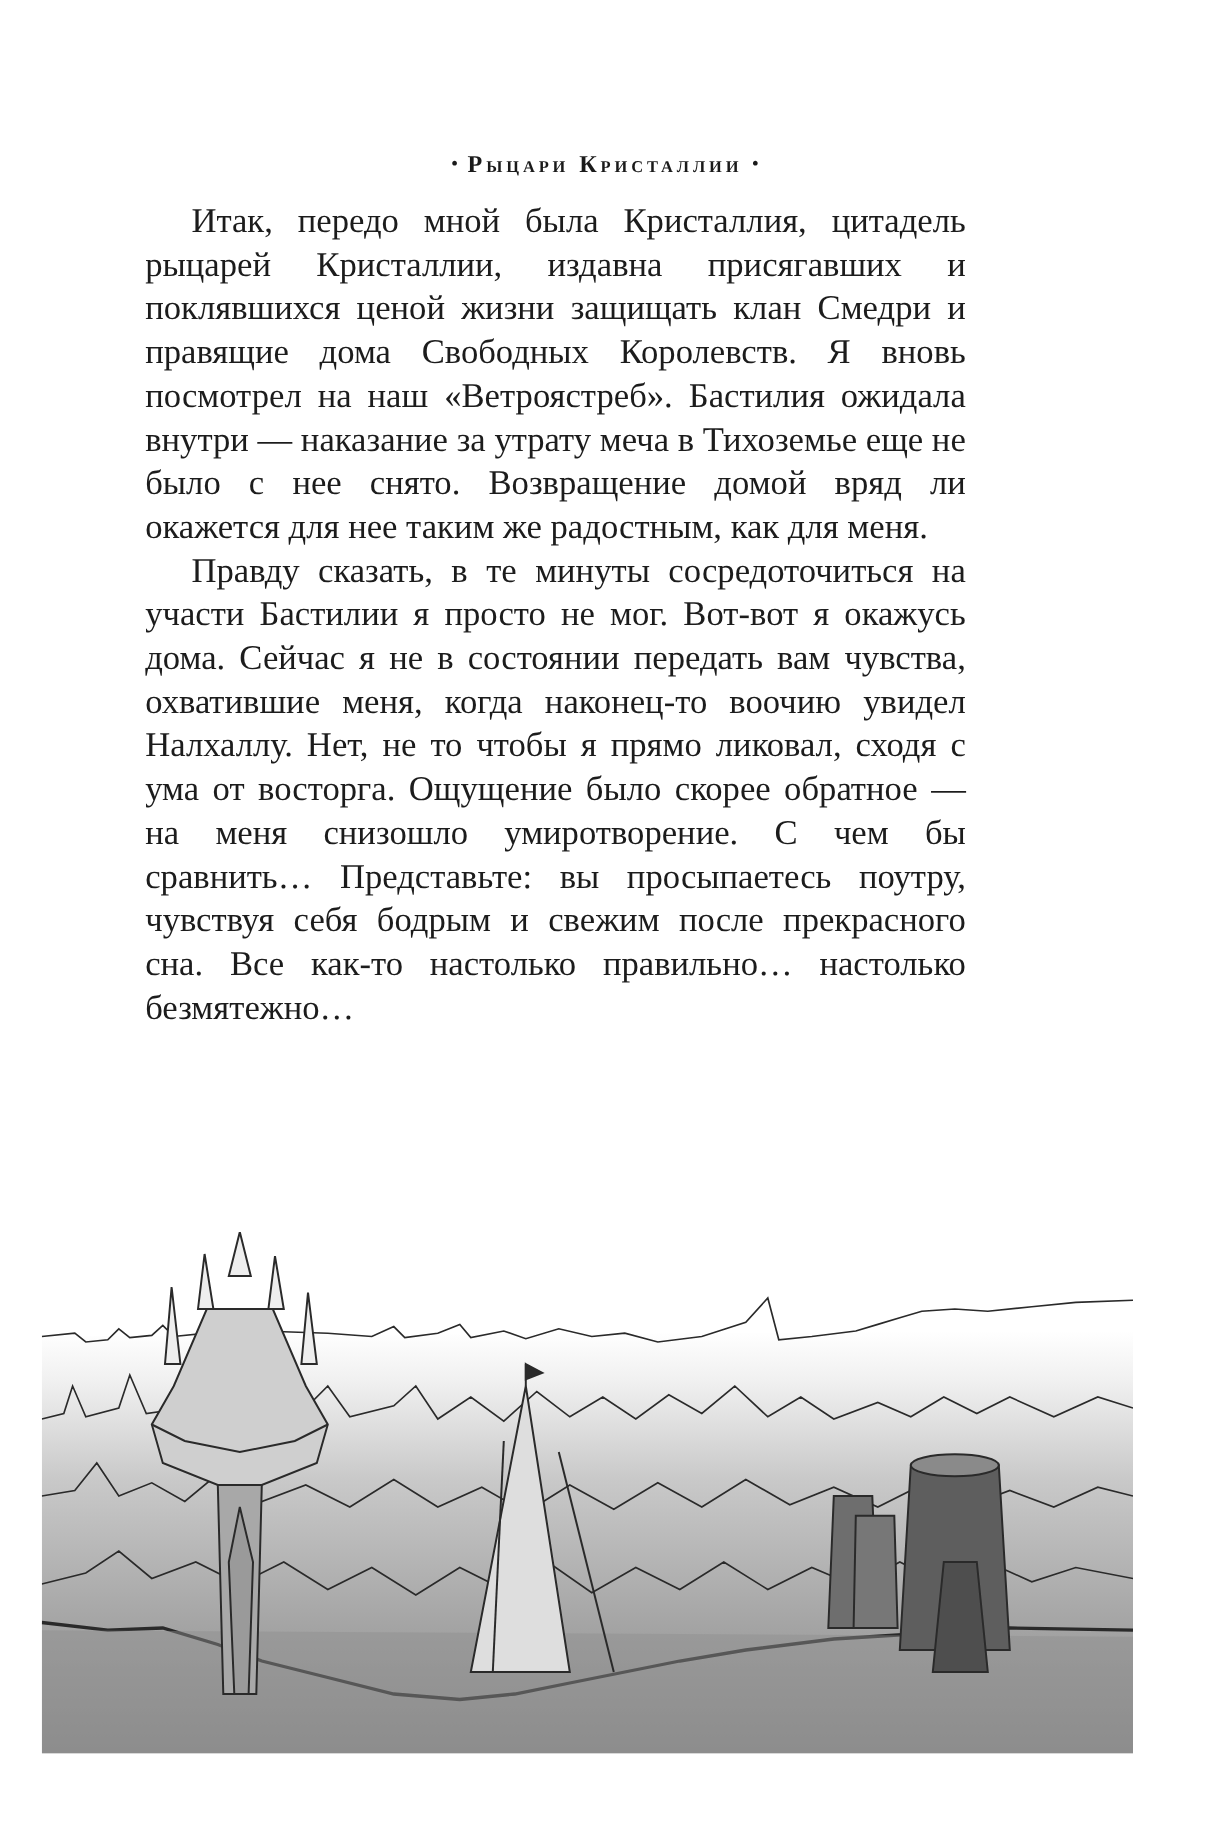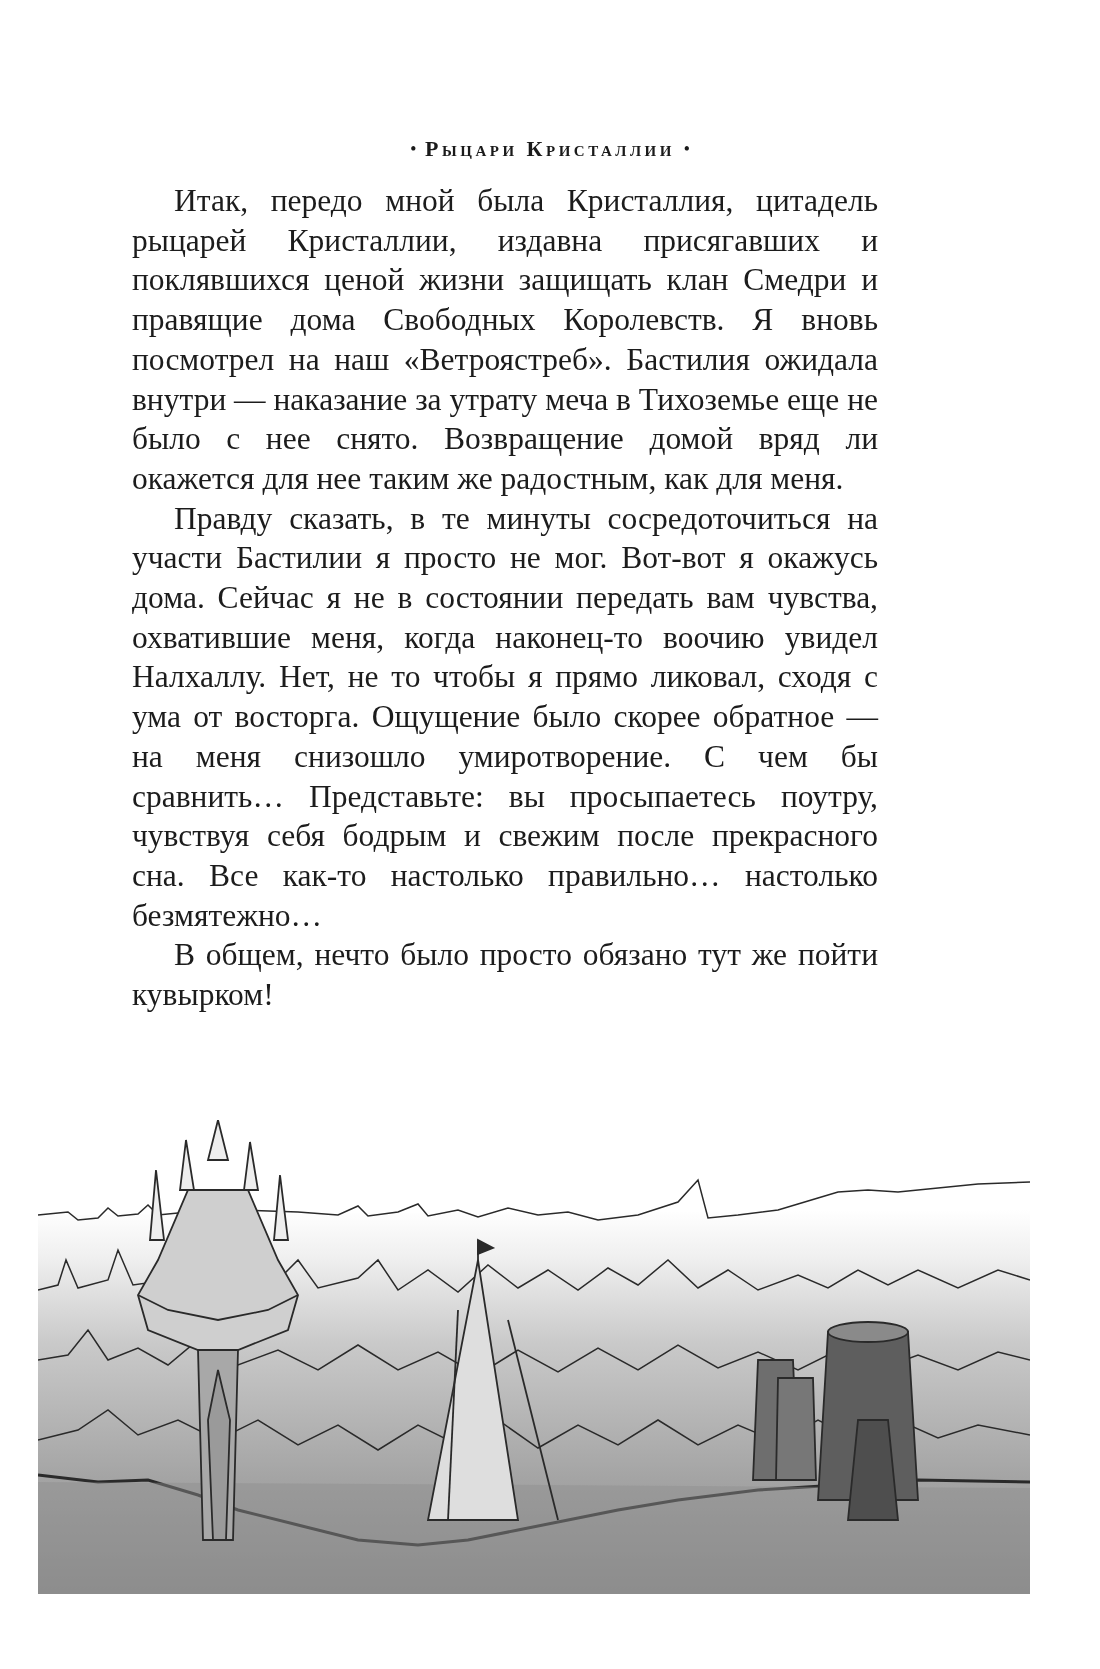--- a/index.html
+++ b/index.html
@@ -26,21 +26,20 @@
 
 <div class="running-head">
   <span class="orn">•</span>
   <span>Рыцари Кристаллии</span>
   <span class="orn">•</span>
 </div>
 
 <div class="text-block">
   <p class="para">Итак, передо мной была Кристаллия, цитадель рыцарей Кристаллии, издавна присягавших и поклявшихся ценой жизни защищать клан Смедри и правящие дома Свободных Королевств. Я вновь посмотрел на наш «Ветроястреб». Бастилия ожидала внутри — наказание за утрату меча в Тихоземье еще не было с нее снято. Возвращение домой вряд ли окажется для нее таким же радостным, как для меня.</p>
   <p class="para">Правду сказать, в те минуты сосредоточиться на участи Бастилии я просто не мог. Вот-вот я окажусь дома. Сейчас я не в состоянии передать вам чувства, охватившие меня, когда наконец-то воочию увидел Налхаллу. Нет, не то чтобы я прямо ликовал, сходя с ума от восторга. Ощущение было скорее обратное — на меня снизошло умиротворение. С чем бы сравнить… Представьте: вы просыпаетесь поутру, чувствуя себя бодрым и свежим после прекрасного сна. Все как-то настолько правильно… настолько безмятежно…</p>
-  <p class="para">В общем, нечто было просто обязано тут же пойти кувырком!</p>
 </div>
 
 <div class="illustration">
   <svg viewBox="0 0 992 474" preserveAspectRatio="none">
     <defs>
       <linearGradient id="bg" x1="0" y1="0" x2="0" y2="1">
         <stop offset="0" stop-color="#ffffff"></stop>
         <stop offset="0.12" stop-color="#f0f0f0"></stop>
         <stop offset="0.35" stop-color="#c9c9c9"></stop>
         <stop offset="0.7" stop-color="#a4a4a4"></stop>

